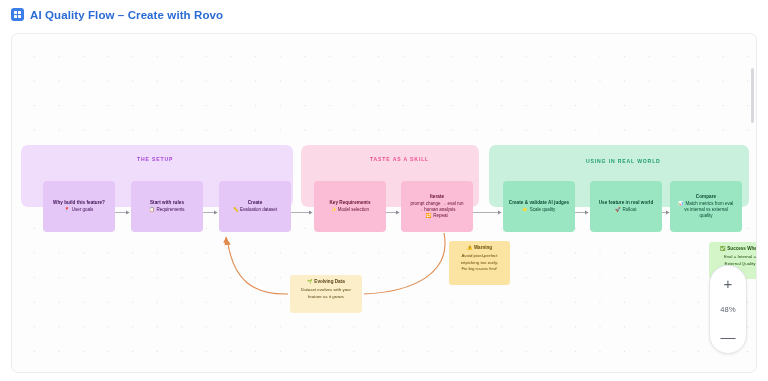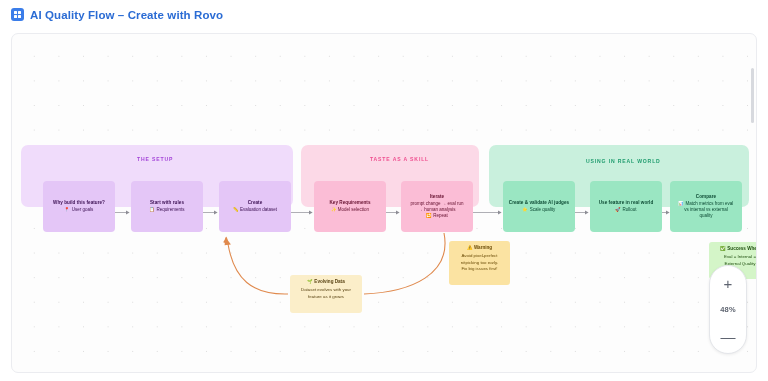--- a/index.html
+++ b/index.html
@@ -137,21 +137,21 @@
     padding: 6px 0 6px 0;
     box-shadow: 0 1px 3px rgba(0,0,0,.07);
   }
   .zoomctl .zbtn {
     width: 26px; height: 22px; display: flex;
     align-items: center; justify-content: center;
     font-size: 15px; color: #5e6470; line-height: 1;
     cursor: pointer; user-select: none;
   }
   .zoomctl .zval {
-    font-size: 7.5px; font-weight: bold; color: #5e6470;
+    font-size: 7.5px; font-weight: normal; color: #5e6470;
     letter-spacing: .2px;
   }
 
   .scrollbar-v {
     position: absolute; right: 2px; top: 34px;
     width: 3px; height: 55px; border-radius: 2px;
     background: #d7d9de;
   }
 </style>
 </head>

